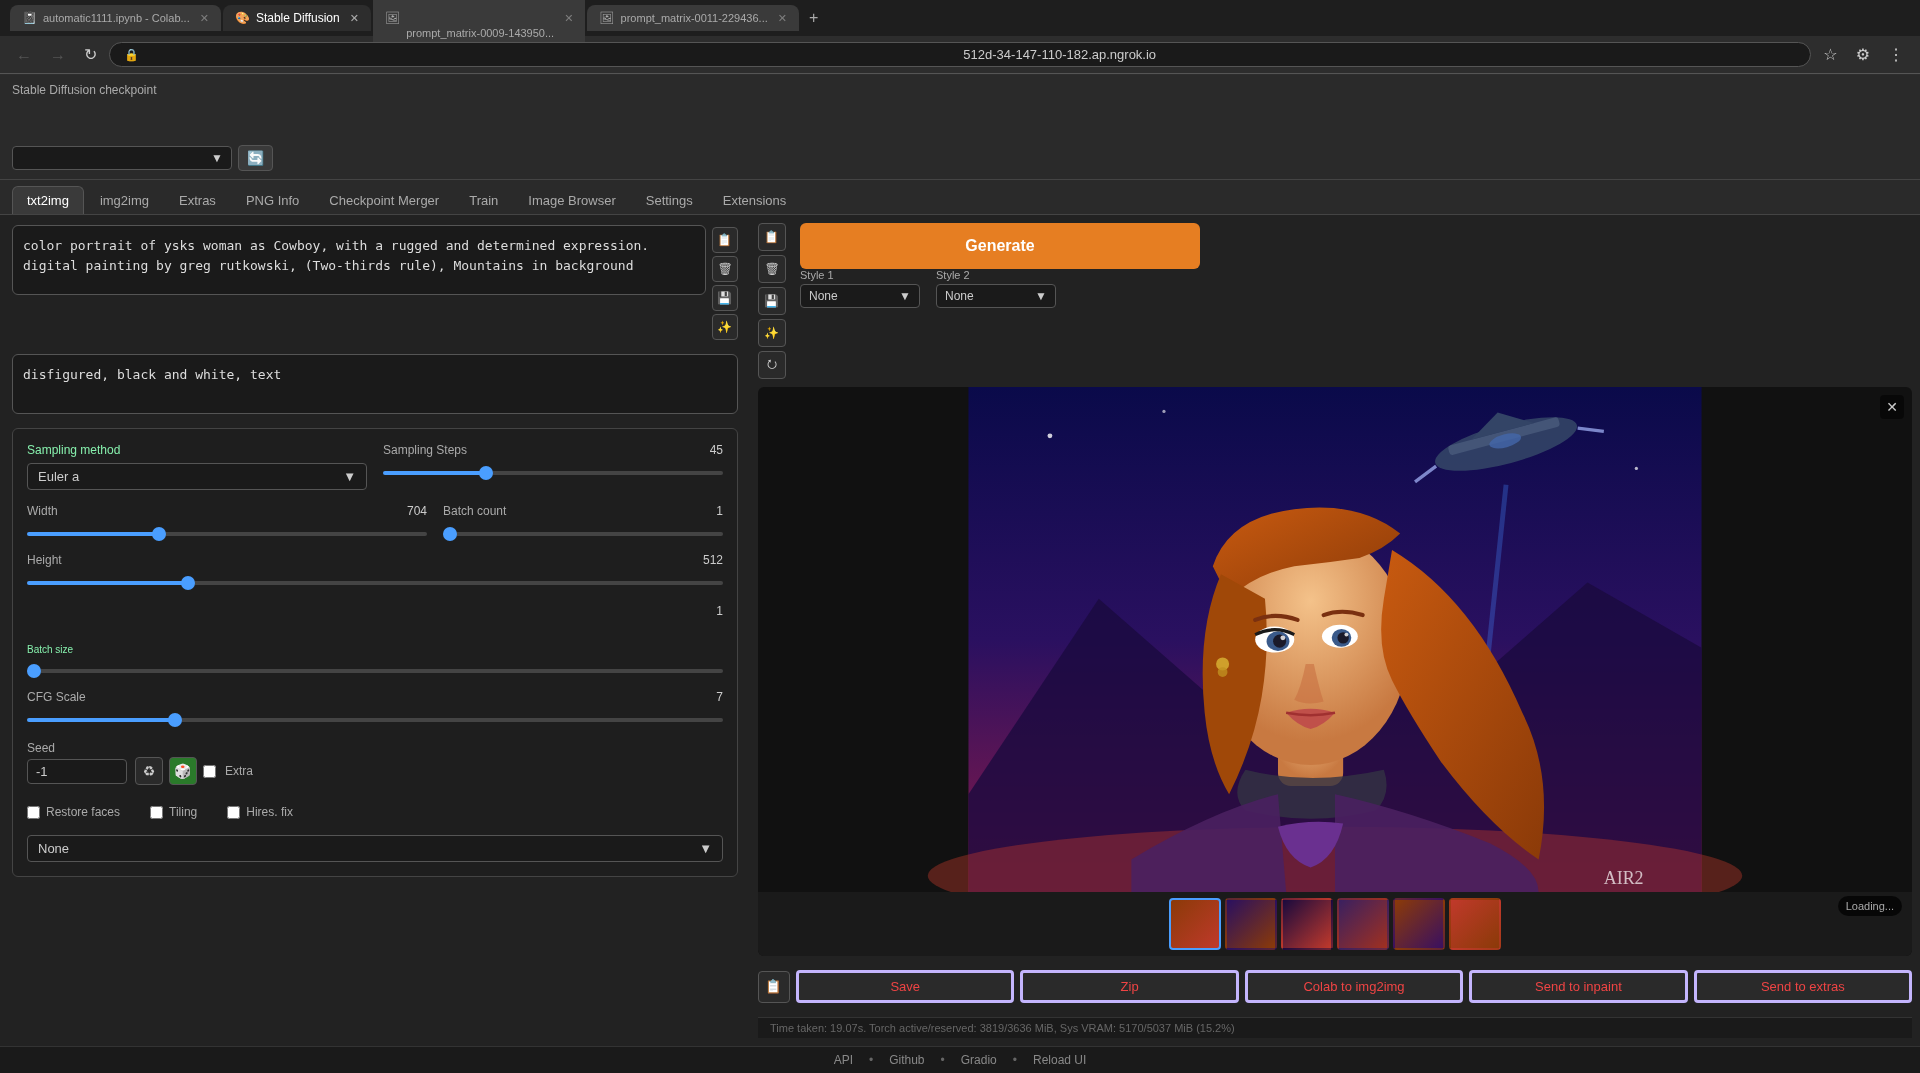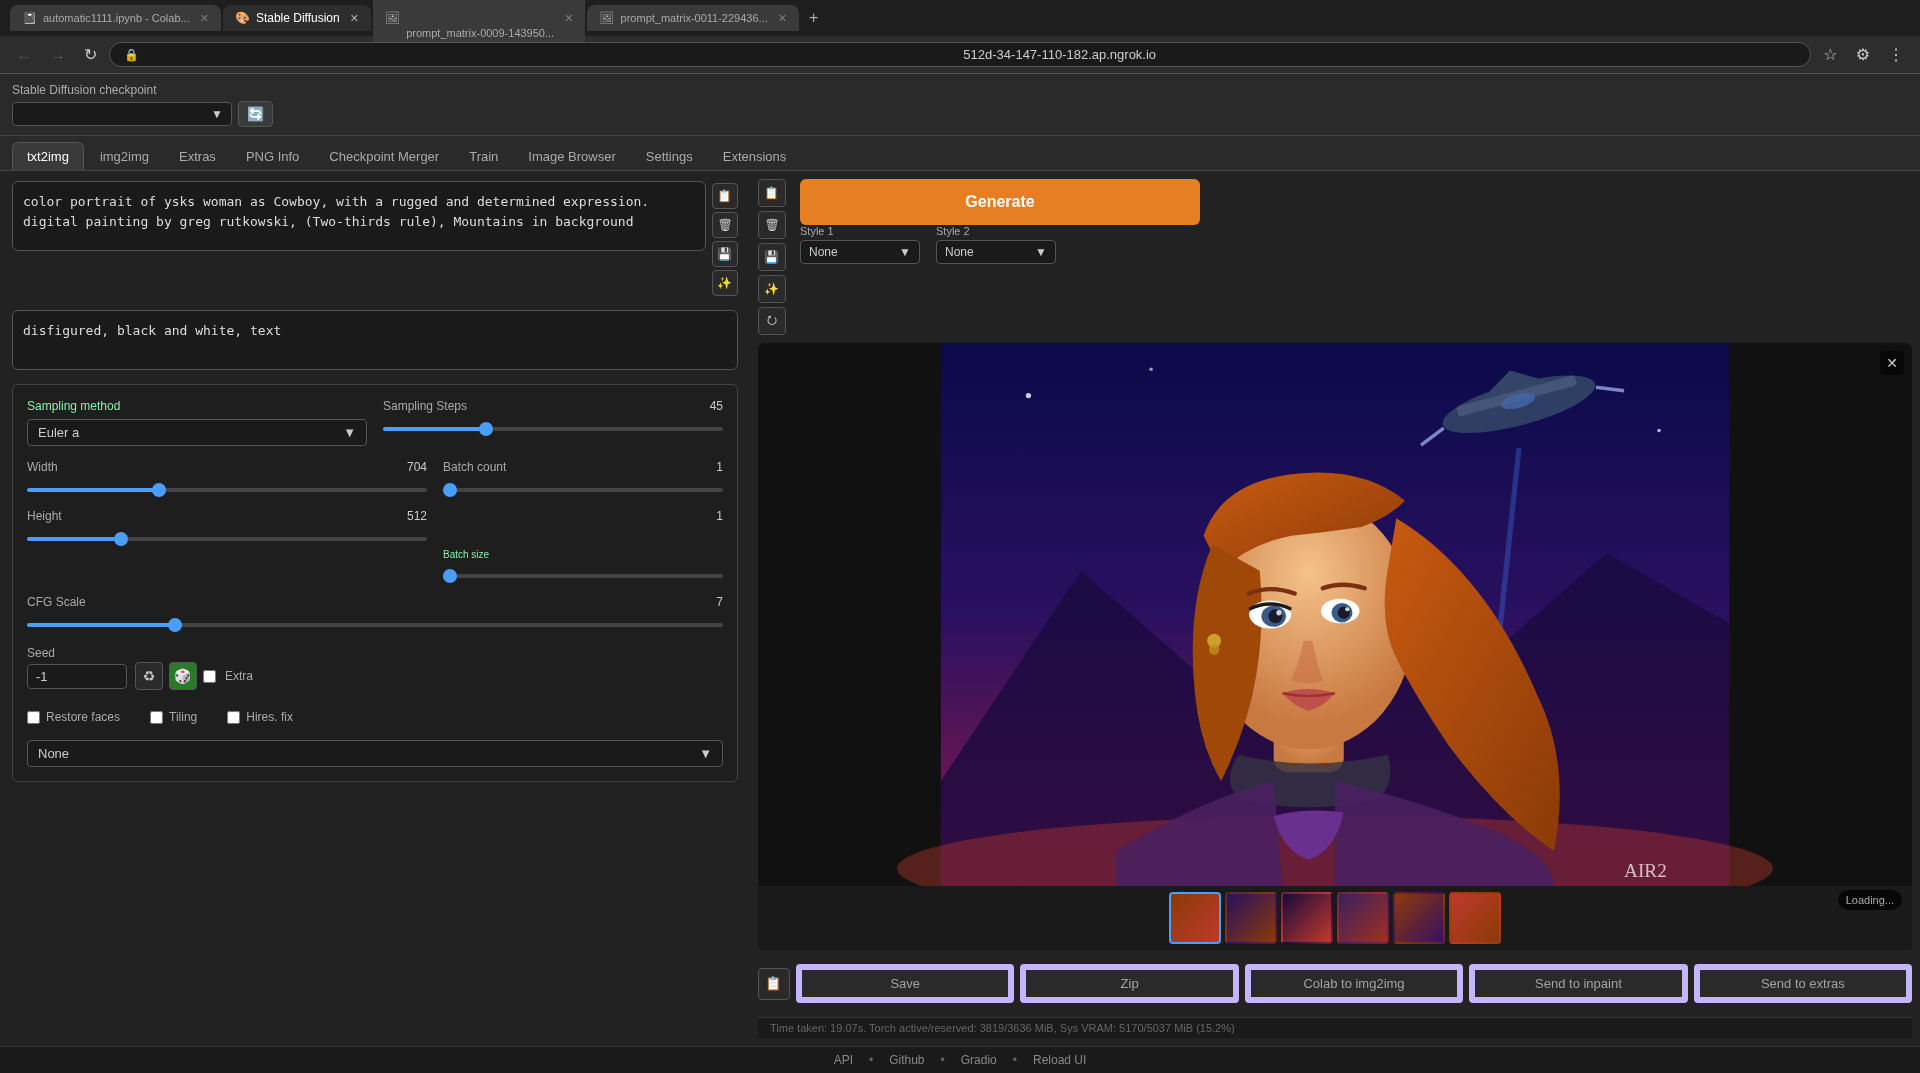--- a/index.html
+++ b/index.html
@@ -56,21 +56,21 @@
     .style-select { background: #1a1a1a; border: 1px solid #555; border-radius: 4px; padding: 4px 8px; color: #ccc; font-size: 12px; width: 120px; cursor: pointer; display: flex; align-items: center; justify-content: space-between; }
 
     
     .thumbnail-strip { display: flex; gap: 4px; padding: 6px; background: #1a1a1a; justify-content: center; }
     .thumbnail { width: 52px; height: 52px; border-radius: 4px; cursor: pointer; border: 2px solid transparent; overflow: hidden; background: #333; }
     .thumbnail.active { border-color: #4a9eff; }
 
     
     .action-bar { display: flex; gap: 6px; padding: 6px 0; align-items: center; }
     .action-icon-btn { background: #2a2a2a; border: 1px solid #555; border-radius: 4px; width: 32px; height: 32px; display: flex; align-items: center; justify-content: center; cursor: pointer; color: #ccc; }
-    .action-btn { background: #2a2a2a; border: 6px solid #c4b5fd; border-radius: 4px; padding: 6px 16px; color: #a3a3a3; font-size: 13px; cursor: pointer; flex: 1; text-align: center; }
+    .action-btn { background: #2a2a2a; border: 3px solid #c4b5fd; border-radius: 4px; padding: 6px 16px; color: #ef4444; font-size: 13px; cursor: pointer; flex: 1; text-align: center; }
 
     
     .status-bar { background: #1a1a1a; padding: 4px 12px; font-size: 11px; color: #666; border-top: 1px solid #333; }
 
     
     .footer { background: #1a1a1a; padding: 6px; text-align: center; font-size: 12px; color: #666; border-top: 1px solid #333; display: flex; justify-content: center; gap: 16px; }
     .footer a { color: #888; text-decoration: none; cursor: pointer; }
 
     
     .panel-close { position: absolute; top: 8px; right: 8px; background: rgba(0,0,0,0.5); border: none; color: #ccc; width: 24px; height: 24px; border-radius: 4px; cursor: pointer; font-size: 14px; display: flex; align-items: center; justify-content: center; z-index: 10; }
@@ -148,21 +148,21 @@
     <span class="bookmark-item">Пересадка а</span>
     <span class="bookmark-item">Обменники</span>
     <span class="bookmark-item">Neal Project</span>
     <span class="bookmark-item">Другие закладки</span>
   </div>
 </div>
 
 <div class="app">
 
   <div class="checkpoint-bar">
-    <div style="display:flex; flex-direction:column;">
+    <div style="display:flex; flex-direction:column;gap:44px;">
       <div class="checkpoint-label">Stable Diffusion checkpoint</div>
       <div style="display:flex; gap:6px; align-items:center;">
         <div class="checkpoint-select" style="width:220px;">
           <span style="color:#666; font-size:12px;"></span>
           <span>▼</span>
         </div>
         <button class="checkpoint-btn">🔄</button>
       </div>
     </div>
   </div>
@@ -228,21 +228,21 @@
 
           <div style="flex:0.7;">
             <div style="display:flex; justify-content:space-between; margin-bottom:6px;">
               <span style="font-size:12px; color:#aaa;">Batch count</span>
               <span style="font-size:12px; color:#ccc;">1</span>
             </div>
             <input type="range" min="1" max="100" value="1" style="width: 100%; background: linear-gradient(to right, rgb(74, 158, 255) 0%, rgb(68, 68, 68) 0%);" class="blue-range">
           </div>
         </div>
 
-        <div style="display:flex; gap:16px; margin-bottom:14px;">
+        <div style="display:flex; gap:16px; margin-bottom:14px;flex-direction:column;">
 
           <div style="flex:1;">
             <div style="display:flex; justify-content:space-between; margin-bottom:6px;">
               <span style="font-size:12px; color:#aaa;">Height</span>
               <span style="font-size:12px; color:#ccc;">512</span>
             </div>
             <input type="range" min="64" max="2048" value="512" style="width: 100%; background: linear-gradient(to right, rgb(74, 158, 255) 22.5806%, rgb(68, 68, 68) 22.5806%);" class="blue-range">
           </div>
 
           <div style="flex:0.7;">

